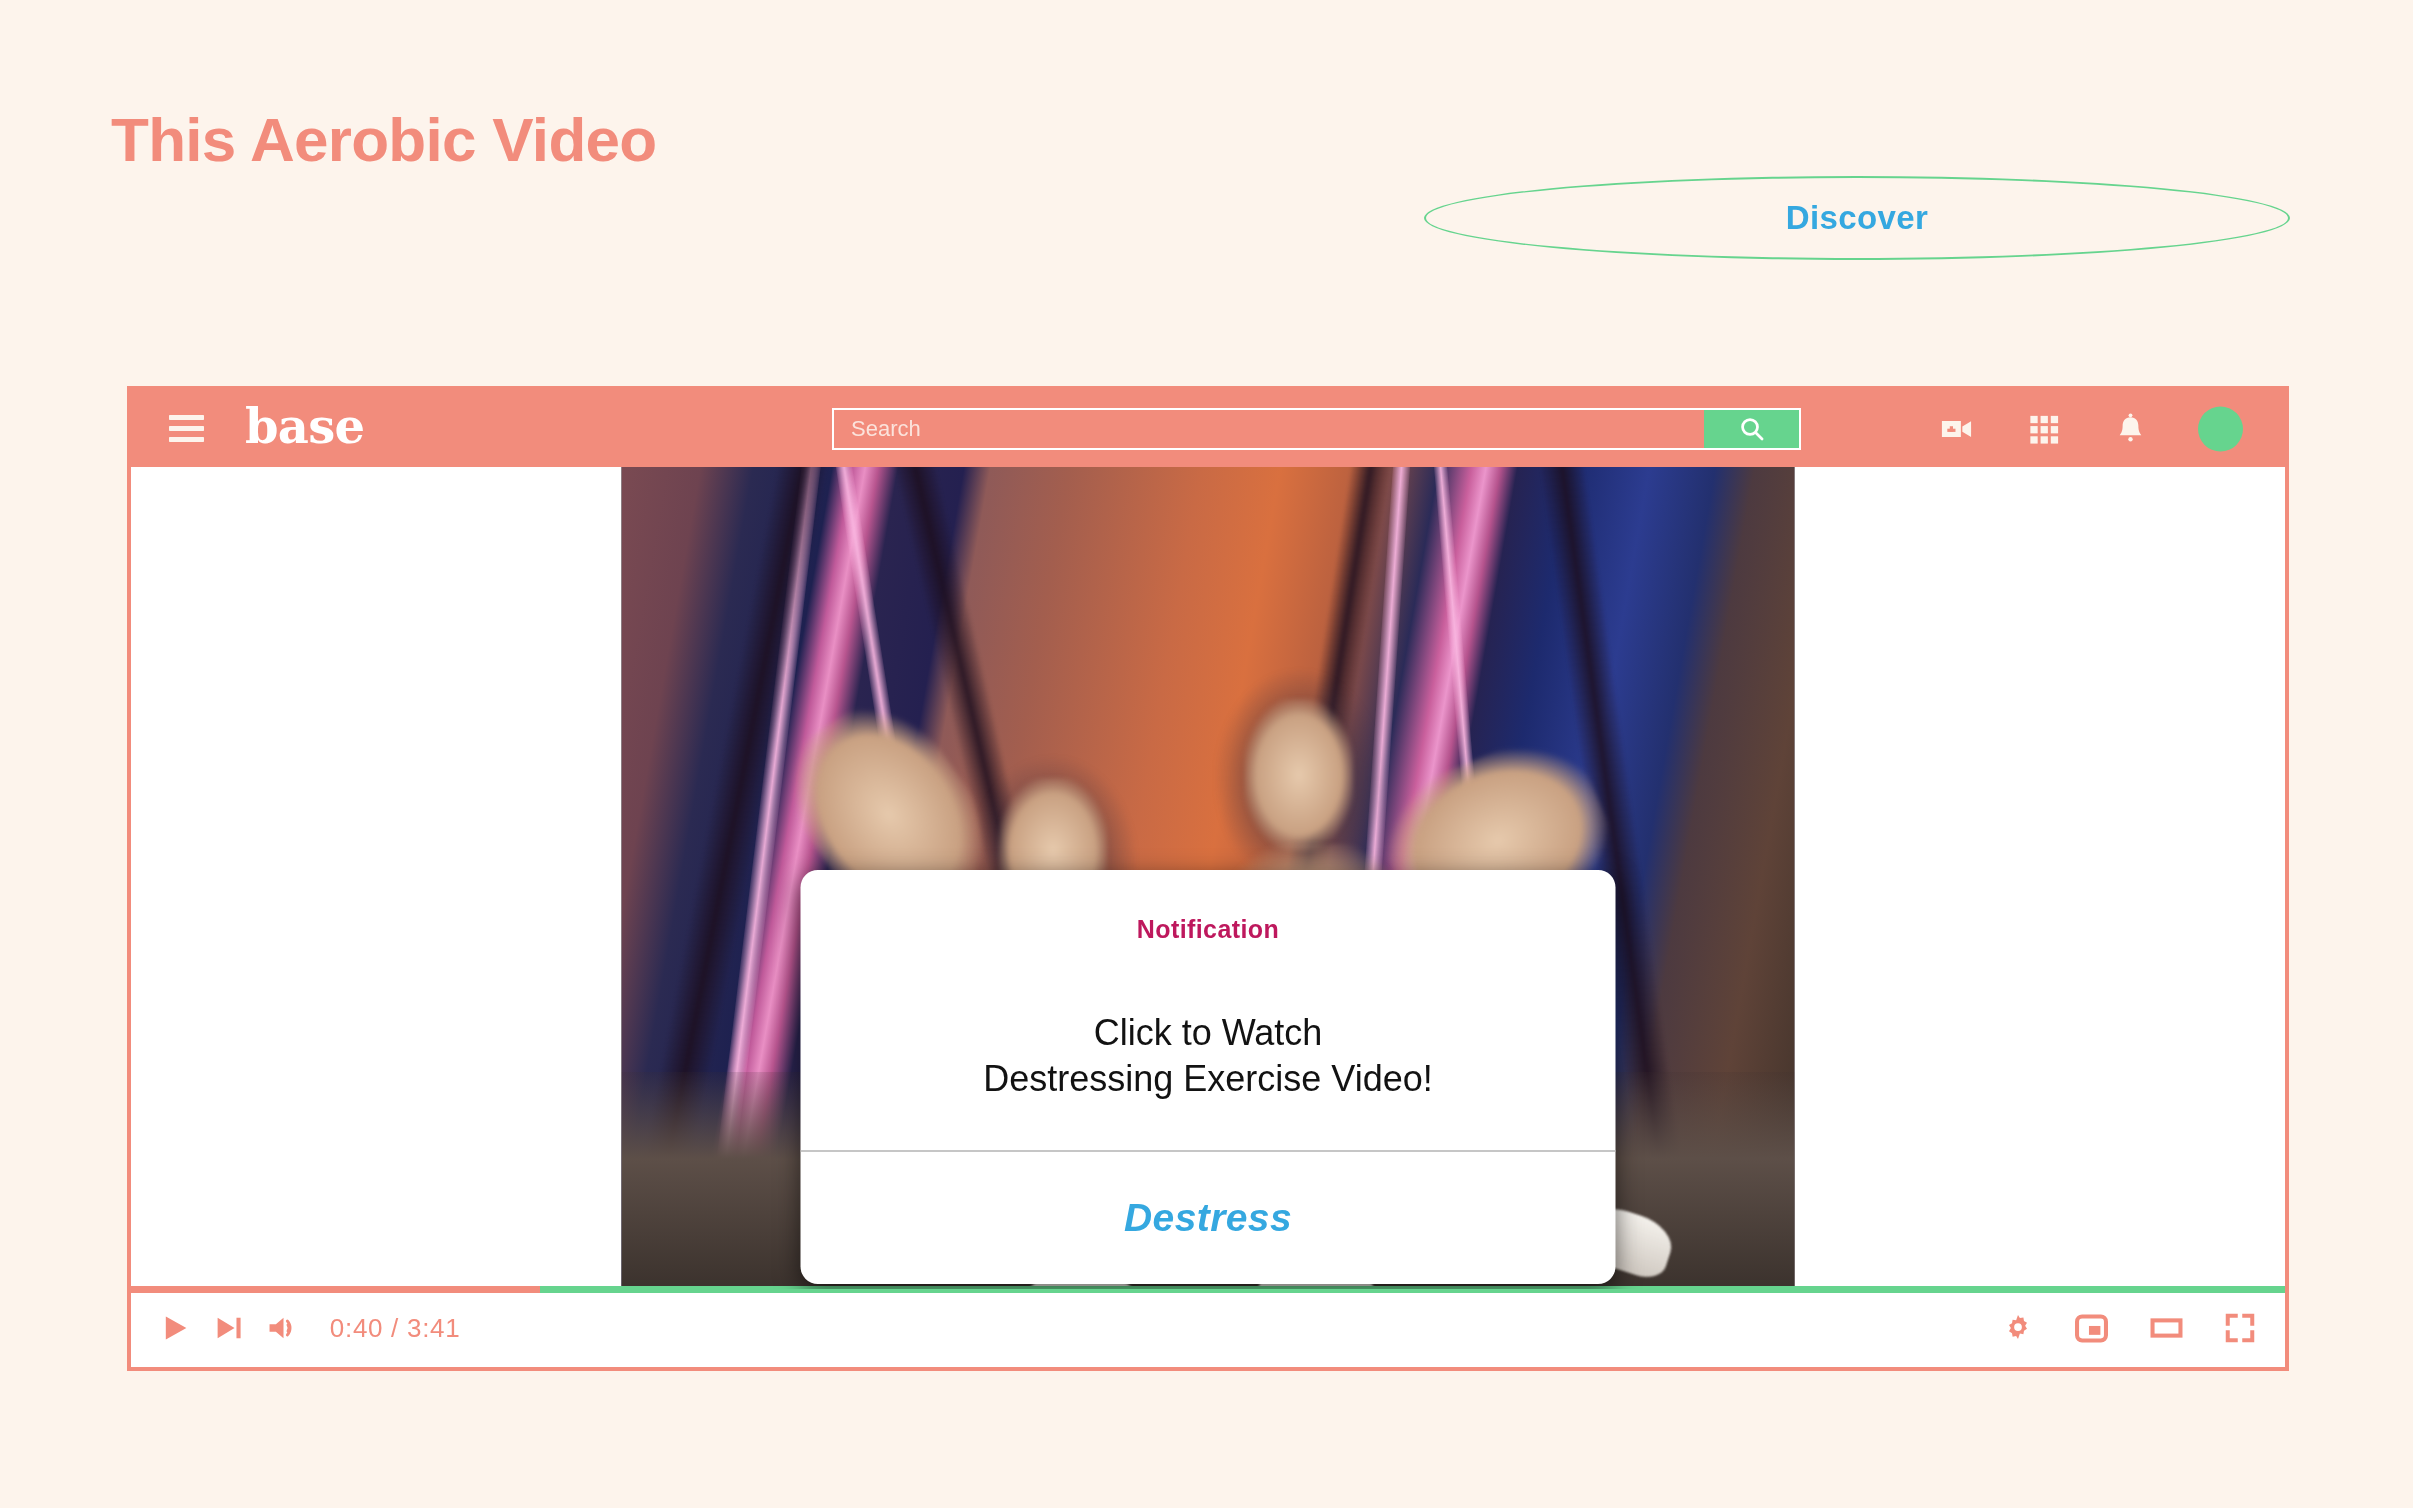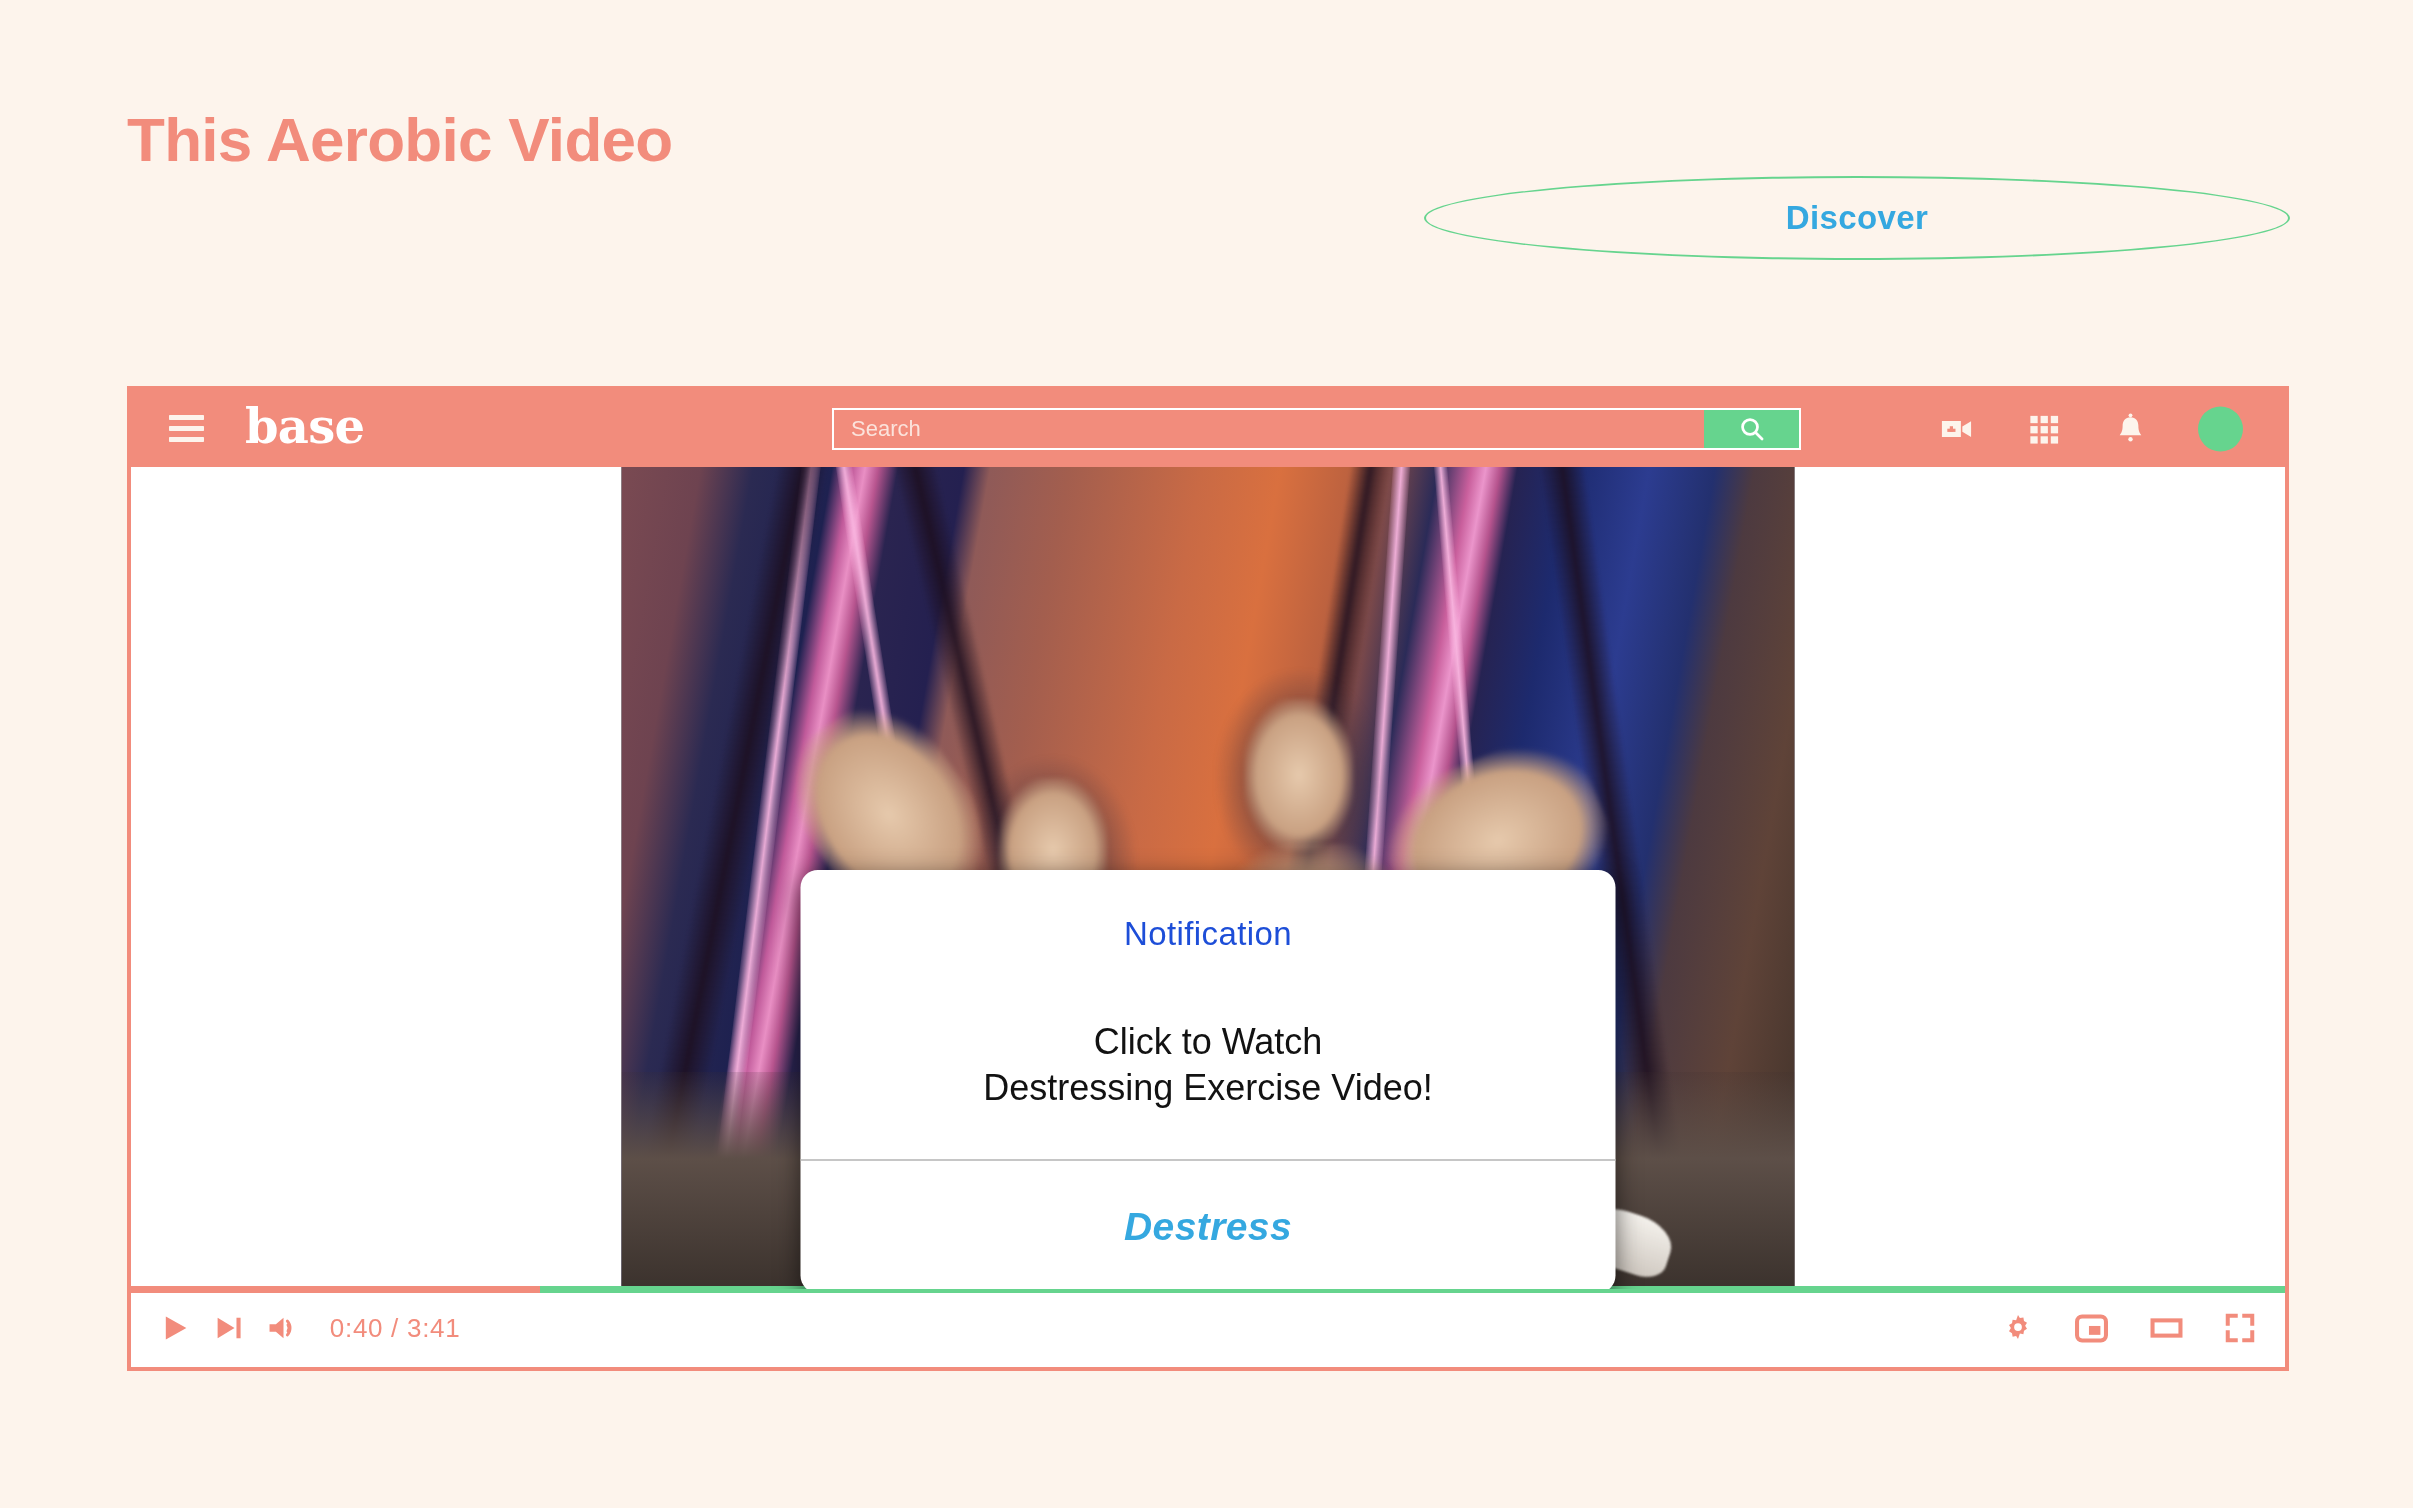--- a/index.html
+++ b/index.html
@@ -12,21 +12,21 @@
 
   body {
     background: #FDF4EC;
     font-family: "Liberation Sans", sans-serif;
     position: relative;
   }
 
   
   .headline {
     position: absolute;
-    left: 127px;
+    left: 111px;
     top: 109px;
     line-height: 1.0;
   }
   .headline-line1 {
     font-size: 62px;
     font-weight: bold;
     color: #F28C7C;
     letter-spacing: -0.7px;
     display: block;
     white-space: nowrap;
@@ -253,23 +253,23 @@
     border-radius: 17.4px;
     box-shadow: 0 7.2px 24.6px rgba(0,0,0,0.55);
     overflow: hidden;
     z-index: 20;
   }
   .dialog-body {
     padding: 45px 29px 48px;
     text-align: center;
   }
   .dialog-title {
-    font-size: 33px;
-    font-weight: normal;
-    color: #1d4ed8;
+    font-size: 25px;
+    font-weight: bold;
+    color: #be185d;
     letter-spacing: 0.4px;
   }
   .dialog-message {
     margin-top: 66px;
     font-size: 36px;
     color: #121212;
     line-height: 1.28;
   }
   .dialog-divider {
     height: 2.2px;

